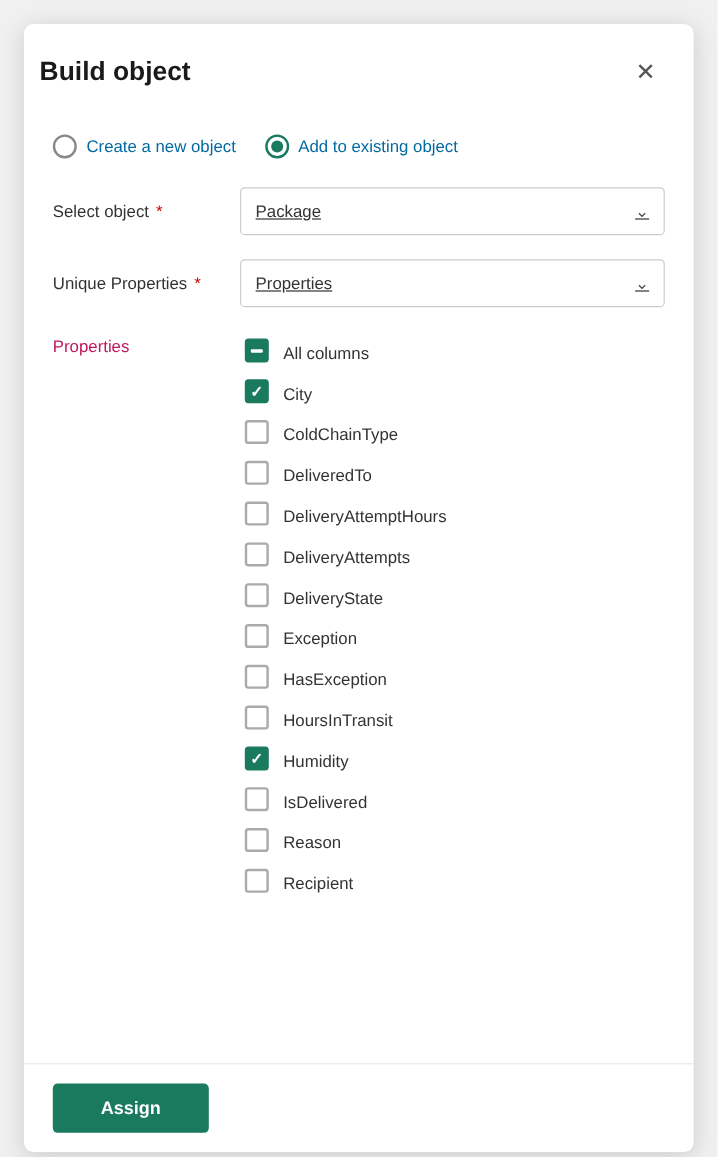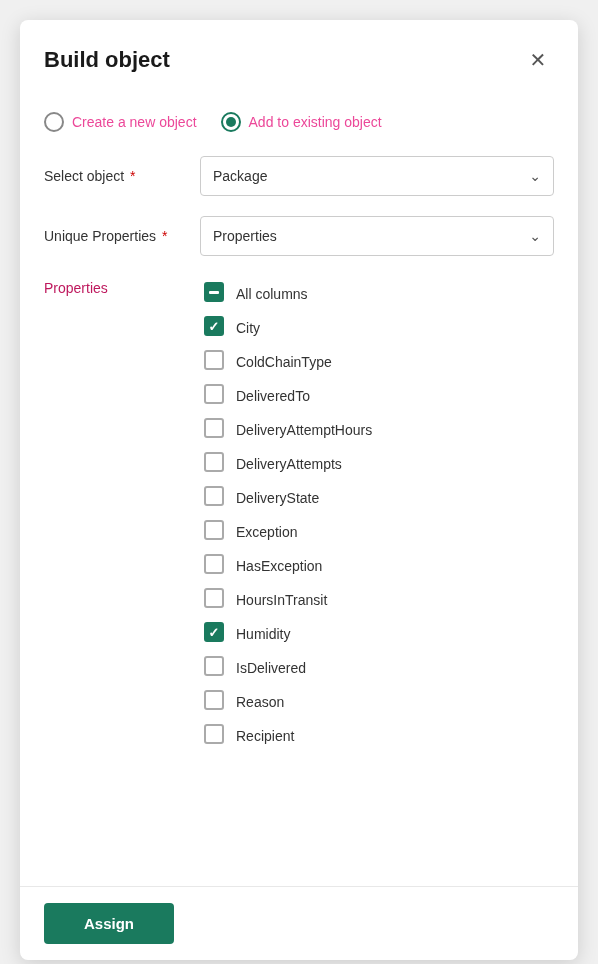--- a/index.html
+++ b/index.html
@@ -17,21 +17,21 @@
       border-radius: 8px;
       width: 580px;
       min-height: 940px;
       box-shadow: 0 4px 20px rgba(0,0,0,0.15);
       display: flex;
       flex-direction: column;
       position: relative;
       overflow: hidden;
     }
     .dialog-header {
-      padding: 24px 24px 16px 24px;
+      padding: 24px 24px 16px 13px;
       display: flex;
       justify-content: space-between;
       align-items: center;
       border-bottom: none;
     }
     .dialog-title {
       font-size: 22px;
       font-weight: 600;
       color: #1a1a1a;
     }
@@ -91,21 +91,21 @@
     }
     .radio-input.selected::after {
       content: '';
       width: 10px;
       height: 10px;
       border-radius: 50%;
       background: #1a7a5e;
     }
     .radio-label {
       font-size: 14px;
-      color: #ec4899;
+      color: #0369a1;
     }
 
     
     .form-row {
       display: flex;
       align-items: center;
       gap: 16px;
     }
     .form-label {
       font-size: 14px;
@@ -122,20 +122,21 @@
       border: 1.5px solid #ccc;
       border-radius: 4px;
       background: white;
       display: flex;
       align-items: center;
       justify-content: space-between;
       padding: 0 12px;
       cursor: pointer;
       font-size: 14px;
       color: #333;
+      text-decoration: underline;
     }
     .chevron-icon {
       color: #555;
       font-size: 14px;
     }
 
     
     .properties-section {
       display: flex;
       gap: 16px;

